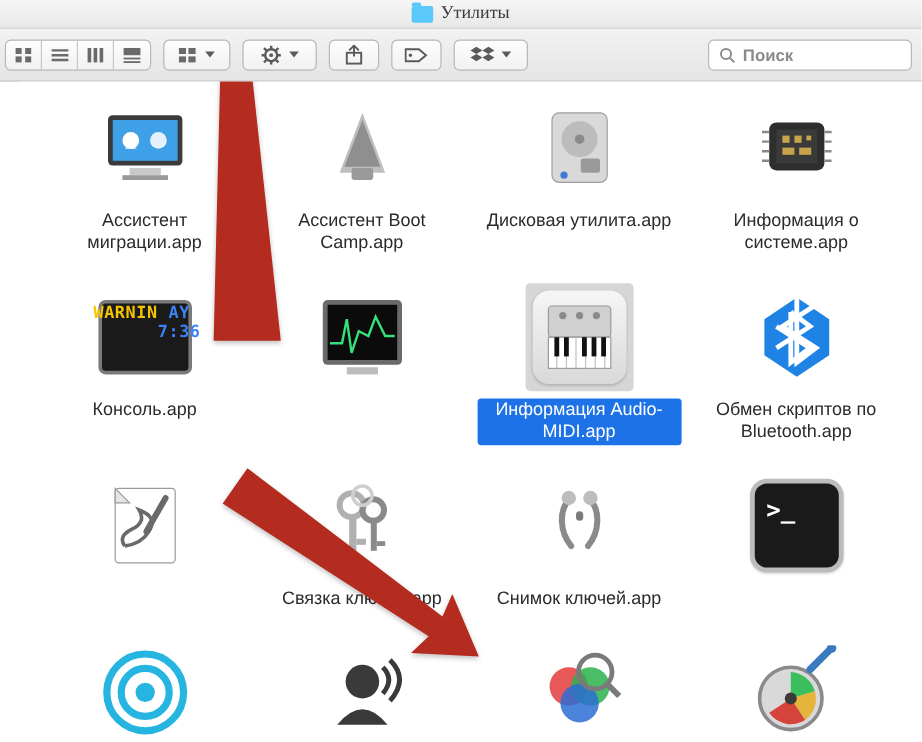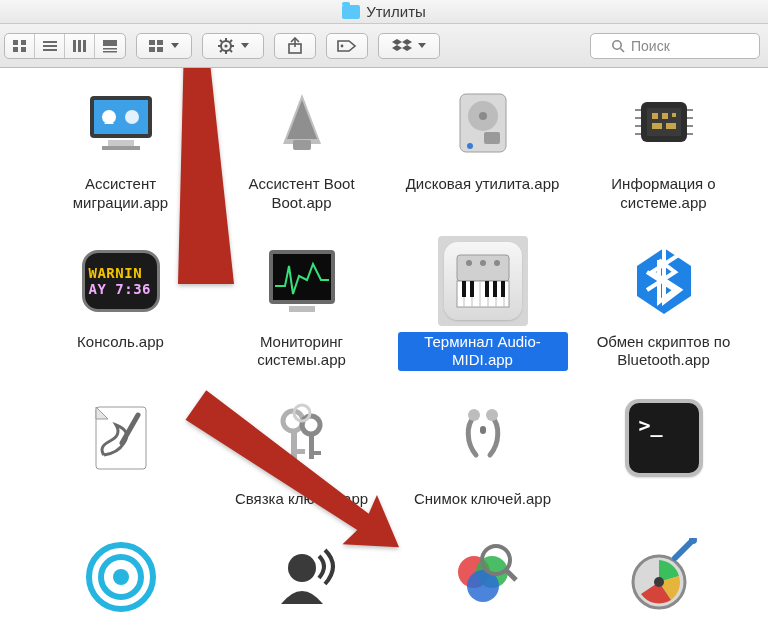--- a/index.html
+++ b/index.html
@@ -1,33 +1,33 @@
 <!DOCTYPE html>
 <html><head>
 <meta charset="utf-8">
 <style>
   * { margin: 0; padding: 0; box-sizing: border-box; }
   html, body { width: 768px; height: 618px; overflow: hidden; font-family: -apple-system, Helvetica, Arial, sans-serif; background: #fff; }
   .window { width: 768px; height: 618px; display: flex; flex-direction: column; }
 
-  .titlebar { height: 24px; background: linear-gradient(#f6f6f6,#e8e8e8); display: flex; align-items: center; justify-content: center; border-bottom: 1px solid #c9c9c9; }
+  .titlebar { height: 24px; background: linear-gradient(#f6f6f6,#e8e8e8); display: flex; align-items: center; justify-content: center; border-bottom: 1px solid #c9c9c9; font-family: Liberation Serif, serif; }
   .titlebar .folder-chip { display: flex; align-items: center; gap: 6px; font-size: 15px; color: #3a3a3a; }
   .titlebar .folder-chip .fic { width: 18px; height: 14px; background: #5ac8fa; border-radius: 2px; position: relative; }
   .titlebar .folder-chip .fic::before { content:""; position:absolute; left:0; top:-3px; width:8px; height:3px; background:#5ac8fa; border-top-left-radius:2px; border-top-right-radius:2px; }
 
   .toolbar { height: 44px; background: linear-gradient(#f2f2f2,#e5e5e5); border-bottom: 1px solid #bdbdbd; display:flex; align-items:center; padding: 0 8px; gap: 10px; }
   .seg, .btn { height: 26px; background: linear-gradient(#fdfdfd,#f1f1f1); border:1px solid #b8b8b8; border-radius: 5px; display:flex; align-items:center; }
   .seg { padding:0; overflow:hidden; }
   .seg .cell { width: 30px; height: 100%; display:flex; align-items:center; justify-content:center; border-right:1px solid #c7c7c7; }
   .seg .cell:last-child { border-right:none; }
   .btn { padding: 0 10px; gap: 6px; justify-content:center; }
   .btn svg, .seg svg { display:block; }
   .chev { width:0; height:0; border-left:4px solid transparent; border-right:4px solid transparent; border-top:5px solid #5a5a5a; }
   .spacer { flex:1; }
-  .search { width: 170px; height:26px; border:1px solid #b8b8b8; border-radius:5px; background:#fff; display:flex; align-items:center; padding:0 20px; gap:6px; color:#8a8a8a; font-size:14px; }
+  .search { width: 170px; height:26px; border:1px solid #b8b8b8; border-radius:5px; background:#fff; display:flex; align-items:center; padding:0 8px; gap:6px; color:#8a8a8a; font-size:14px;font-weight:bold; }
   .left-crop { margin-left: -4px; } 
 
   .content { flex:1; background:#fff; position:relative; overflow:hidden;margin-left:16px; }
   .grid { display:grid; grid-template-columns: repeat(4, 1fr); column-gap: 0; row-gap: 22px; padding: 10px 14px 0 14px; }
   .item { display:flex; flex-direction:column; align-items:center; text-align:center; }
   .iconwrap { width: 90px; height: 90px; display:flex; align-items:center; justify-content:center; border-radius:4px; }
   .label { margin-top: 6px; font-size: 15px; line-height: 1.25; color:#2b2b2b; max-width: 170px; padding: 1px 4px; border-radius: 3px; }
   .selected .iconwrap { background:#d6d6d6; }
   .selected .label { background:#1e72e8; color:#fff; }
 
@@ -186,21 +186,21 @@
       <div class="item">
         <div class="iconwrap">
             <div class="app flat">
           <svg width="78" height="78">
                 <path d="M20 60 L39 10 L58 60 Z" fill="#bfbfbf"></path>
                 <rect x="30" y="56" width="18" height="10" rx="2" fill="#9a9a9a"></rect>
                 <path d="M24 55 L39 16 L54 55 Z" fill="#8f8f8f"></path>
               </svg>
         </div>
           </div>
-        <div class="label">Ассистент Boot Boot.app</div>
+        <div class="label">Ассистент Boot Camp.app</div>
       </div>
 
       <div class="item">
         <div class="iconwrap">
             <div class="app flat">
           <svg width="78" height="78">
                 <rect x="16" y="10" width="46" height="58" rx="6" fill="#d9d9d9" stroke="#9e9e9e"></rect>
                 <circle cx="39" cy="32" r="15" fill="#bcbcbc"></circle>
                 <circle cx="39" cy="32" r="4" fill="#8a8a8a"></circle>
                 <rect x="40" y="48" width="16" height="12" rx="2" fill="#9a9a9a"></rect>
@@ -235,40 +235,39 @@
                   <line x1="62" y1="50" x2="68" y2="50"></line>
                 </g>
               </svg>
         </div>
           </div>
         <div class="label">Информация о системе.app</div>
       </div>
 
       <div class="item">
         <div class="iconwrap">
-            <div class="app flat" style="width:78px;height:62px;background:#1a1a1a;border:3px solid #7a7a7a;border-radius:16px;display:flex;flex-direction:column;justify-content:center;align-items:flex-start;padding-left:4px;">
+            <div class="app flat" style="width:78px;height:62px;background:#1a1a1a;border:3px solid #7a7a7a;border-radius:6px;display:flex;flex-direction:row;justify-content:center;align-items:flex-start;padding-left:4px;">
           <span style="font-family:monospace;font-weight:bold;color:#f5c400;font-size:14px;letter-spacing:.5px;">WARNIN</span>
-          <span style="font-family:monospace;font-weight:bold;color:#f0abfc;font-size:14px;letter-spacing:.5px;">AY 7:36</span>
+          <span style="font-family:monospace;font-weight:bold;color:#3b82f6;font-size:14px;letter-spacing:.5px;">AY 7:36</span>
         </div>
           </div>
         <div class="label">Консоль.app</div>
       </div>
 
       <div class="item">
         <div class="iconwrap">
             <div class="app flat">
           <svg width="78" height="70">
                 <rect x="6" y="4" width="66" height="54" rx="4" fill="#6a6a6a"></rect>
                 <rect x="10" y="8" width="58" height="46" fill="#0b0b0b"></rect>
                 <polyline points="12,40 22,40 26,20 30,48 36,30 44,34 50,18 58,34 66,34" fill="none" stroke="#36e07a" stroke-width="2"></polyline>
                 <rect x="26" y="60" width="26" height="6" fill="#bdbdbd"></rect>
               </svg>
         </div>
           </div>
-        <div class="label">Мониторинг системы.app</div>
       </div>
 
       <div class="item selected">
         <div class="iconwrap">
             <div class="app" style="background:linear-gradient(#f6f6f6,#d9d9d9);">
           <svg width="64" height="64">
                 <rect x="6" y="6" width="52" height="26" rx="3" fill="#d0d0d0" stroke="#9a9a9a"></rect>
                 <circle cx="18" cy="14" r="3" fill="#8a8a8a"></circle>
                 <circle cx="32" cy="14" r="3" fill="#8a8a8a"></circle>
                 <circle cx="46" cy="14" r="3" fill="#8a8a8a"></circle>
@@ -283,21 +282,21 @@
                   <line x1="53" y1="32" x2="53" y2="58" stroke="#c0c0c0"></line>
                   <rect x="11" y="32" width="4" height="16" fill="#111"></rect>
                   <rect x="19" y="32" width="4" height="16" fill="#111"></rect>
                   <rect x="34" y="32" width="4" height="16" fill="#111"></rect>
                   <rect x="42" y="32" width="4" height="16" fill="#111"></rect>
                   <rect x="50" y="32" width="4" height="16" fill="#111"></rect>
                 </g>
               </svg>
         </div>
           </div>
-        <div class="label">Терминал Audio-MIDI.app</div>
+        <div class="label">Информация Audio-MIDI.app</div>
       </div>
 
       <div class="item">
         <div class="iconwrap">
             <div class="app flat">
           <svg width="78" height="78">
                 <polygon points="39,6 66,24 66,54 39,72 12,54 12,24" fill="#1f83e6"></polygon>
                 <path d="M34 18 v42 l16 -12 -28 -18 28 -18 -16 -12 z" fill="none" stroke="#fff" stroke-width="4" transform="translate(5,0)"></path>
                 <path d="M34 18 L34 60 L50 48 L22 30 M22 48 L50 30 L34 18" fill="none" stroke="#fff" stroke-width="4"></path>
               </svg>

